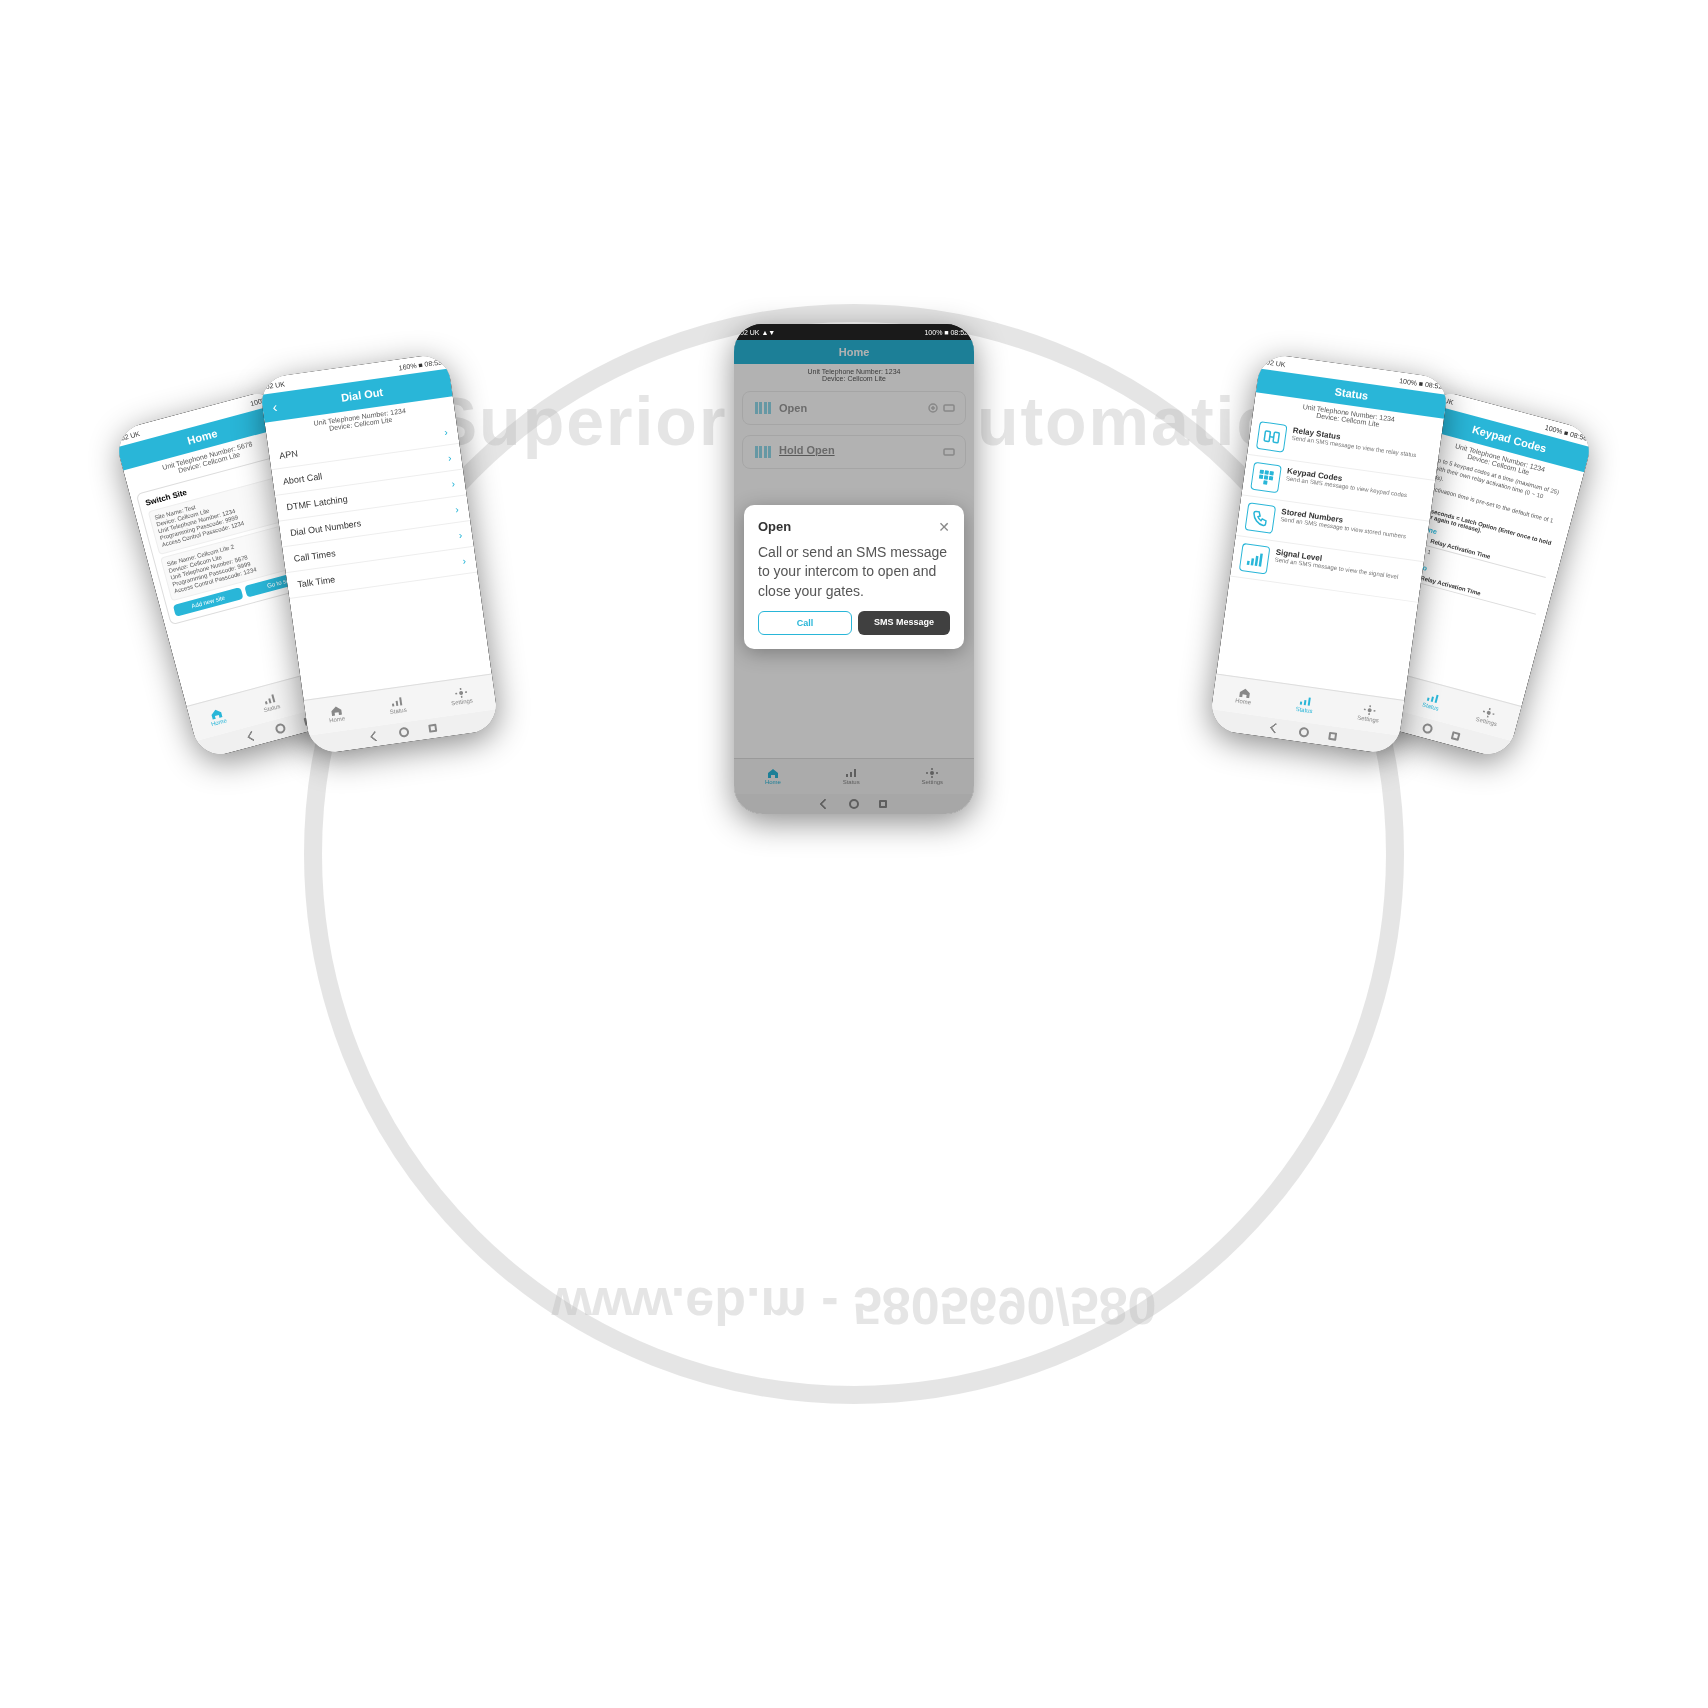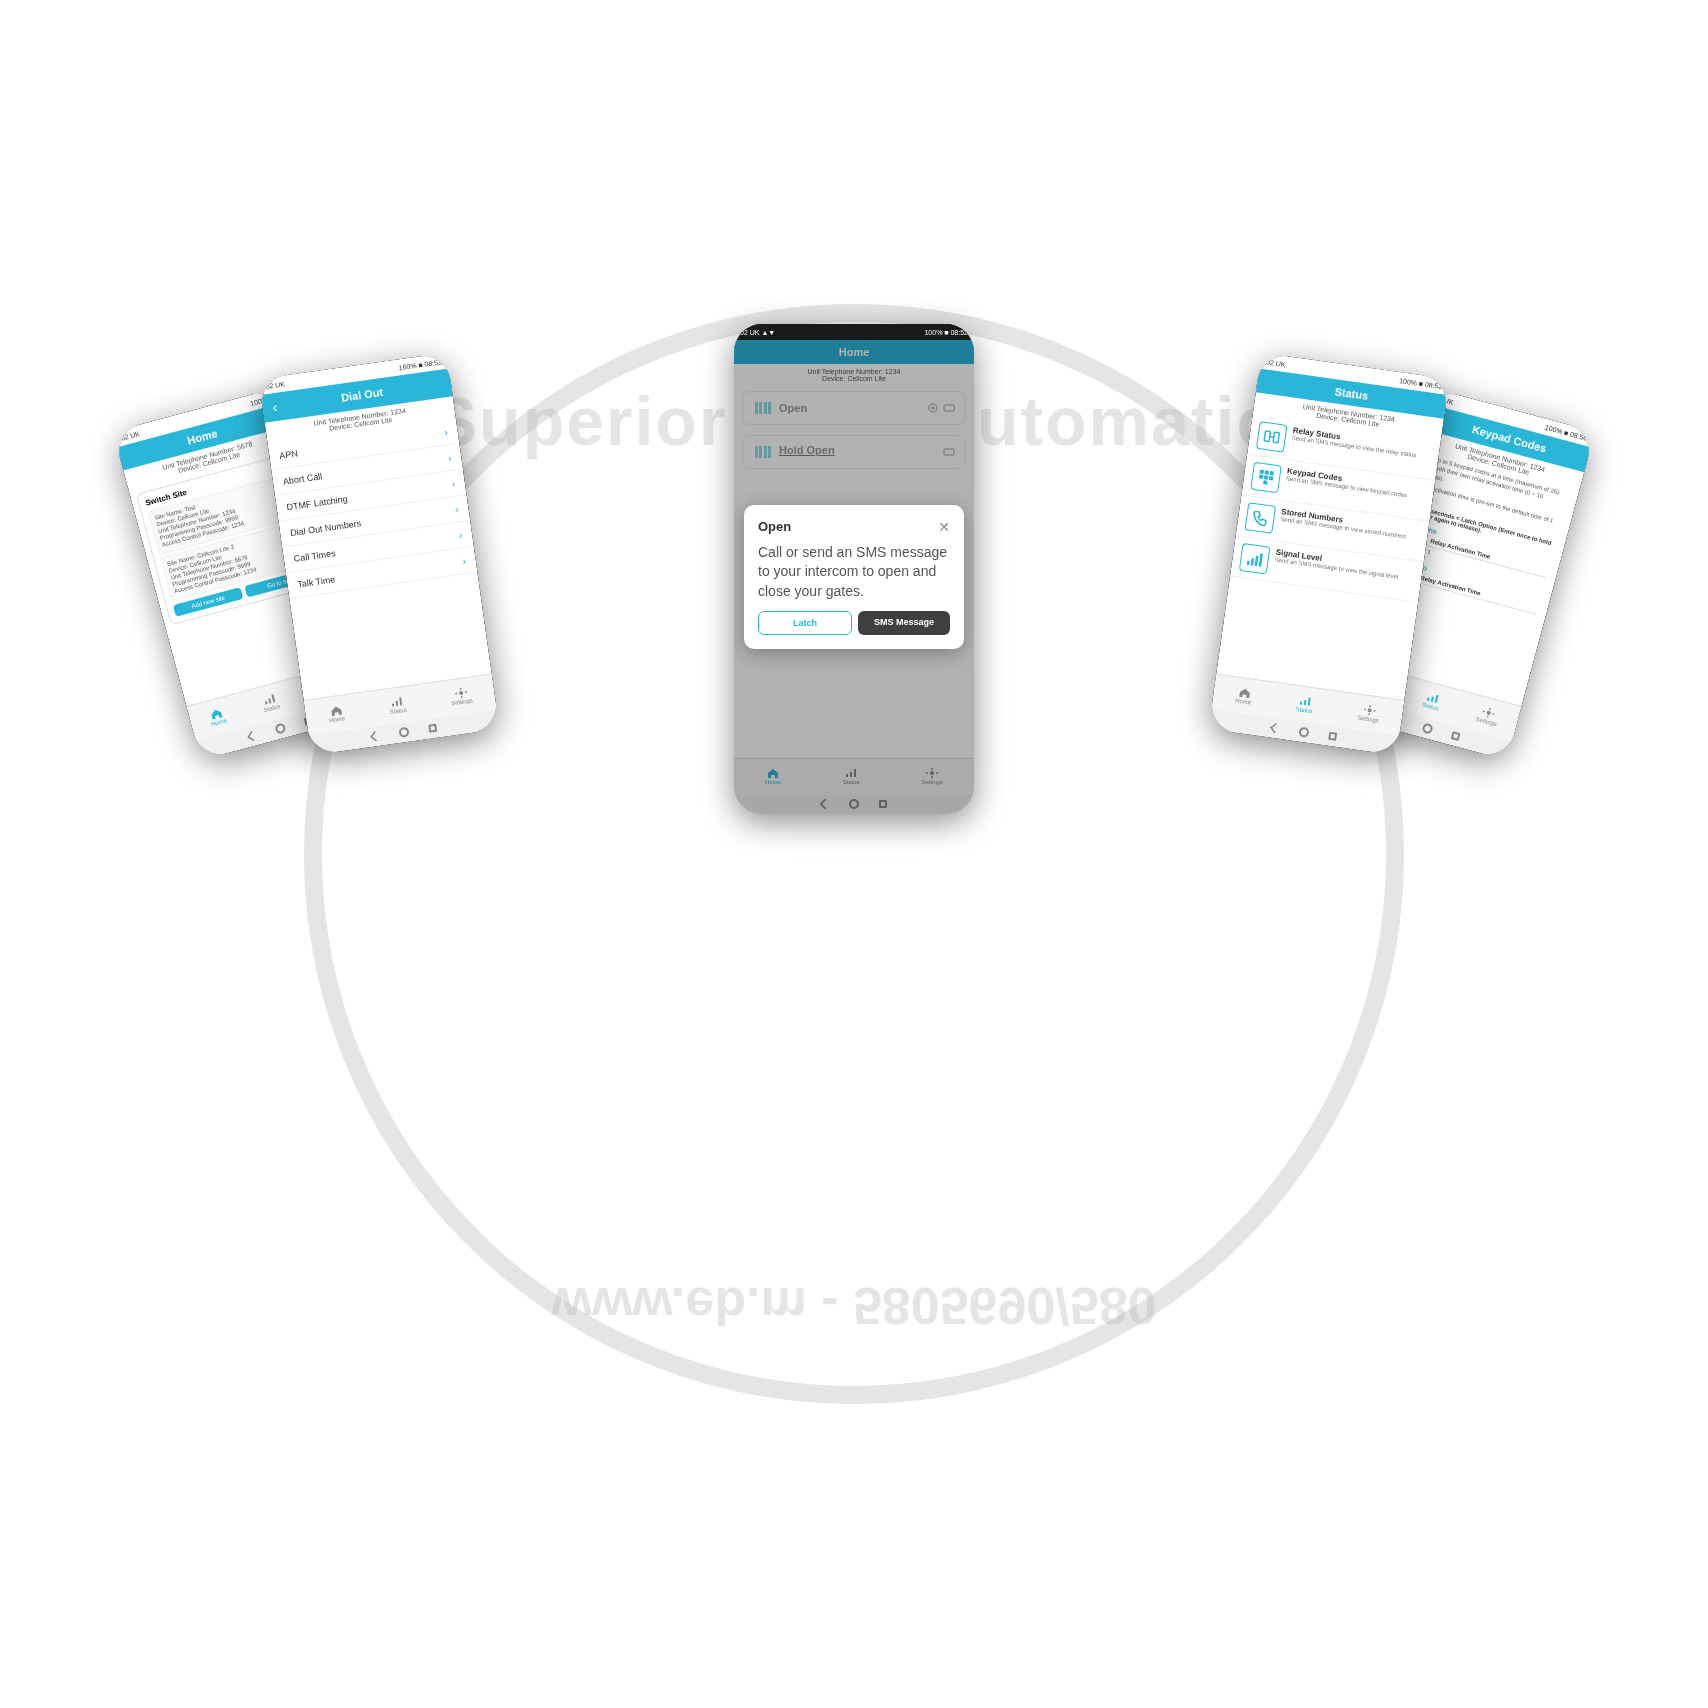--- a/index.html
+++ b/index.html
@@ -685,21 +685,21 @@
       </div>
 
       <div class="modal-overlay">
         <div class="modal-box">
           <div class="modal-header">
             <span class="modal-title">Open</span>
             <span class="modal-close">✕</span>
           </div>
           <div class="modal-body">Call or send an SMS message to your intercom to open and close your gates.</div>
           <div class="modal-buttons">
-            <div class="modal-btn modal-btn-call">Latch</div>
+            <div class="modal-btn modal-btn-call">Call</div>
             <div class="modal-btn modal-btn-sms">SMS Message</div>
           </div>
         </div>
       </div>
 
       <div style="flex:1"></div>
       <div class="phone-footer">
         <div class="nav-item active">
           <svg class="nav-icon" viewBox="0 0 12 10">
               <path d="M6 1L1 5v5h3V7h4v3h3V5z" fill="currentColor"></path>

